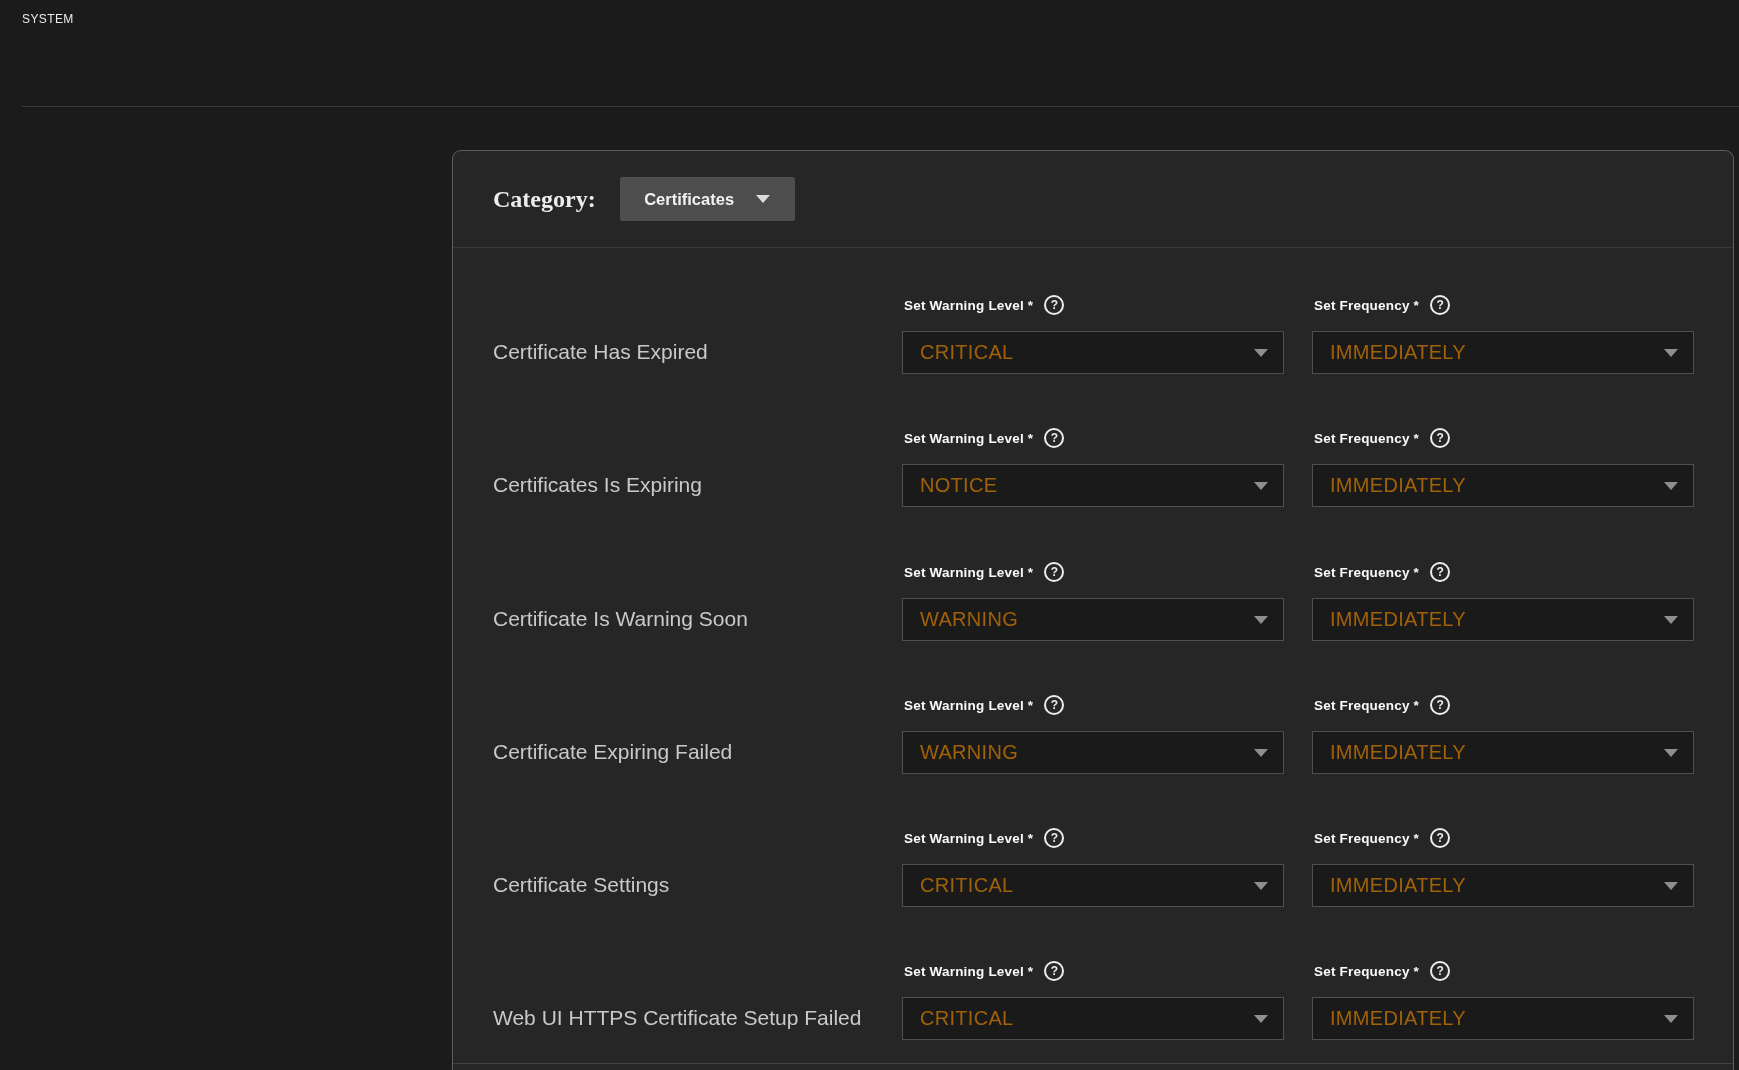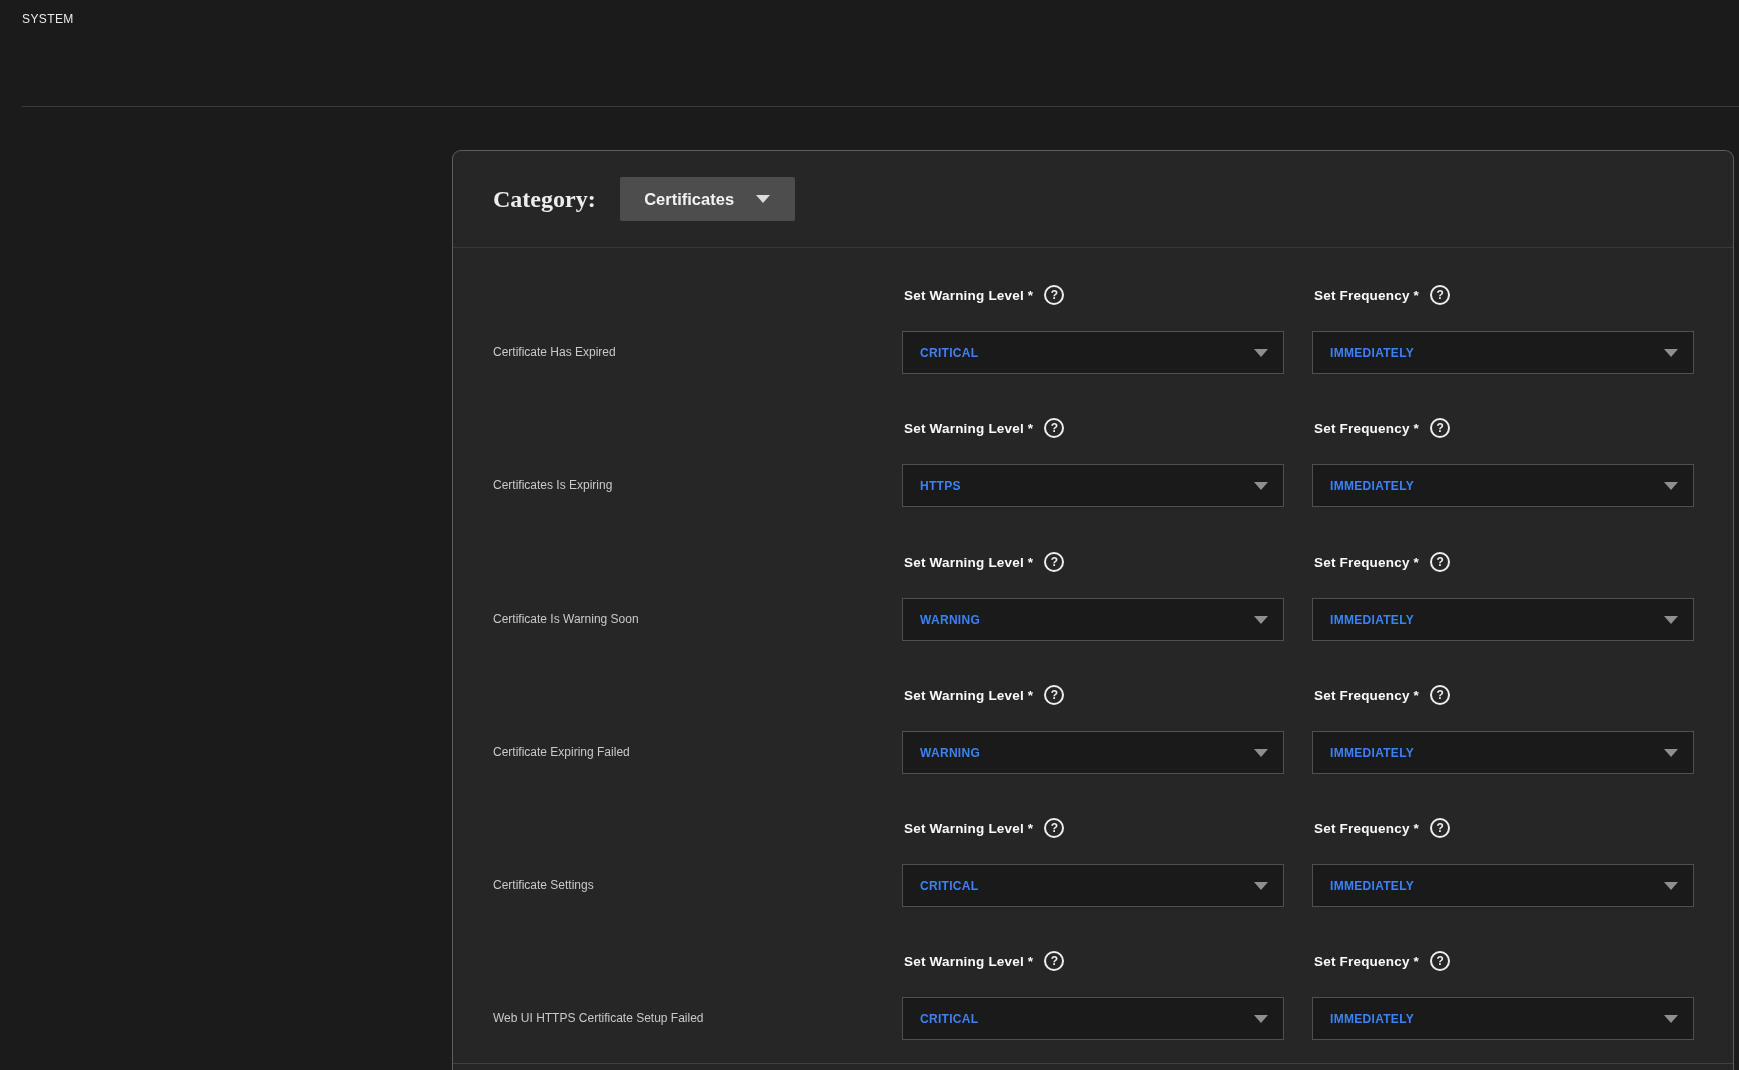--- a/index.html
+++ b/index.html
@@ -71,28 +71,28 @@
   .alert-row { position: absolute; left: 0; right: 0; height: 94px; }
   .rows-host .alert-row:nth-child(1) { top: 129px; }
   .rows-host .alert-row:nth-child(2) { top: 262px; }
   .rows-host .alert-row:nth-child(3) { top: 396px; }
   .rows-host .alert-row:nth-child(4) { top: 529px; }
   .rows-host .alert-row:nth-child(5) { top: 662px; }
   .rows-host .alert-row:nth-child(6) { top: 795px; }
 
   .row-name {
     position: absolute; left: 40px; top: 62px;
-    font-size: 12px; color: #c9c9c9; line-height: 20px;
+    font-size: 21px; color: #c9c9c9; line-height: 20px;
   }
   .field-col { position: absolute; top: 0; width: 382px; }
   .col-warning   { left: 449px; }
   .col-frequency { left: 859px; }
 
   .field-label-row {
-    position: absolute; top: 4px; left: 2px;
+    position: absolute; top: 14px; left: 2px;
     display: flex; align-items: center; gap: 11px; height: 22px;
   }
   .field-label {
     font-size: 13.5px; font-weight: bold; color: #fafafa;
     letter-spacing: .2px;
   }
   .help-icon {
     width: 20px; height: 20px; border-radius: 50%;
     border: 2px solid #ededed;
     display: inline-flex; align-items: center; justify-content: center;
@@ -104,21 +104,21 @@
     position: absolute; top: 51px; left: 0;
     width: 382px; height: 43px;
     background: #1a1a1a;
     border: 1px solid #4f4f4f;
     display: flex; align-items: center;
     padding: 0 15px 0 17px;
     cursor: pointer;
   }
   .select-value {
     flex: 1;
-    font-size: 12px; color: #3b82f6; letter-spacing: .3px; font-weight: bold;
+    font-size: 20px; color: #a16207; letter-spacing: .3px;
   }
 
   .card-bottom-divider {
     position: absolute; top: 912px; left: 0; right: 0;
     border-top: 1px solid #404040;
   }
 </style>
 </head>
 <body>
 
@@ -166,21 +166,21 @@
 
   <div class="alert-row">
     <div class="row-name">Certificates Is Expiring</div>
 
     <div class="field-col col-warning">
       <div class="field-label-row">
         <span class="field-label">Set Warning Level *</span>
         <span class="help-icon">?</span>
       </div>
       <div class="select-field">
-        <span class="select-value">HTTPS</span>
+        <span class="select-value">NOTICE</span>
         <span class="caret caret-gray"></span>
       </div>
     </div>
 
     <div class="field-col col-frequency">
       <div class="field-label-row">
         <span class="field-label">Set Frequency *</span>
         <span class="help-icon">?</span>
       </div>
       <div class="select-field">

